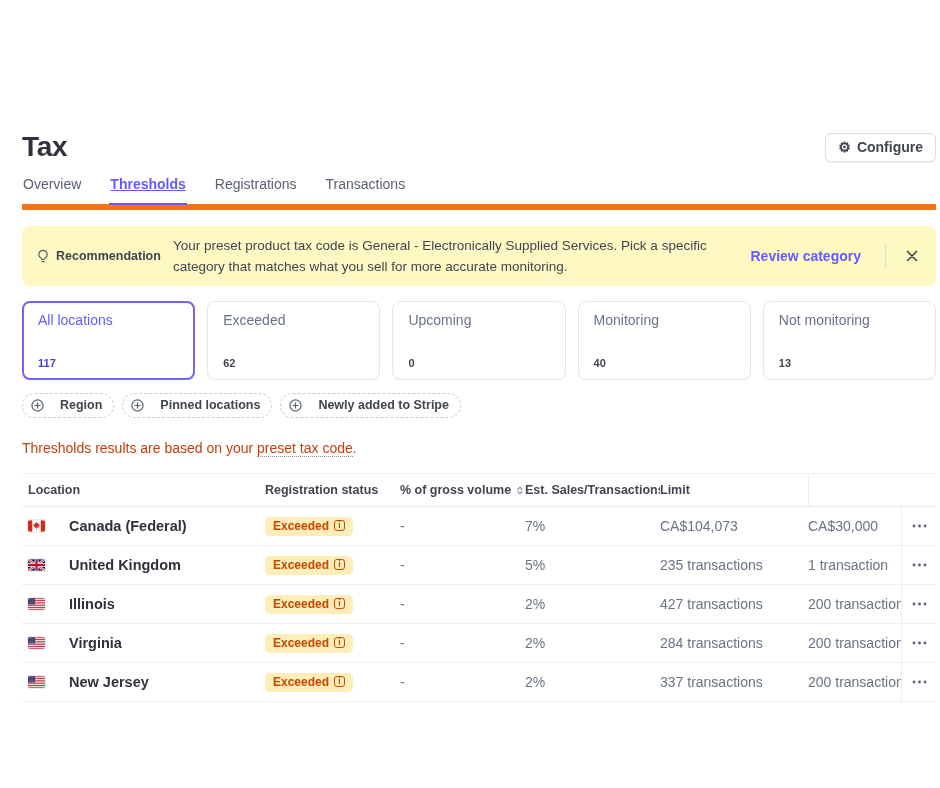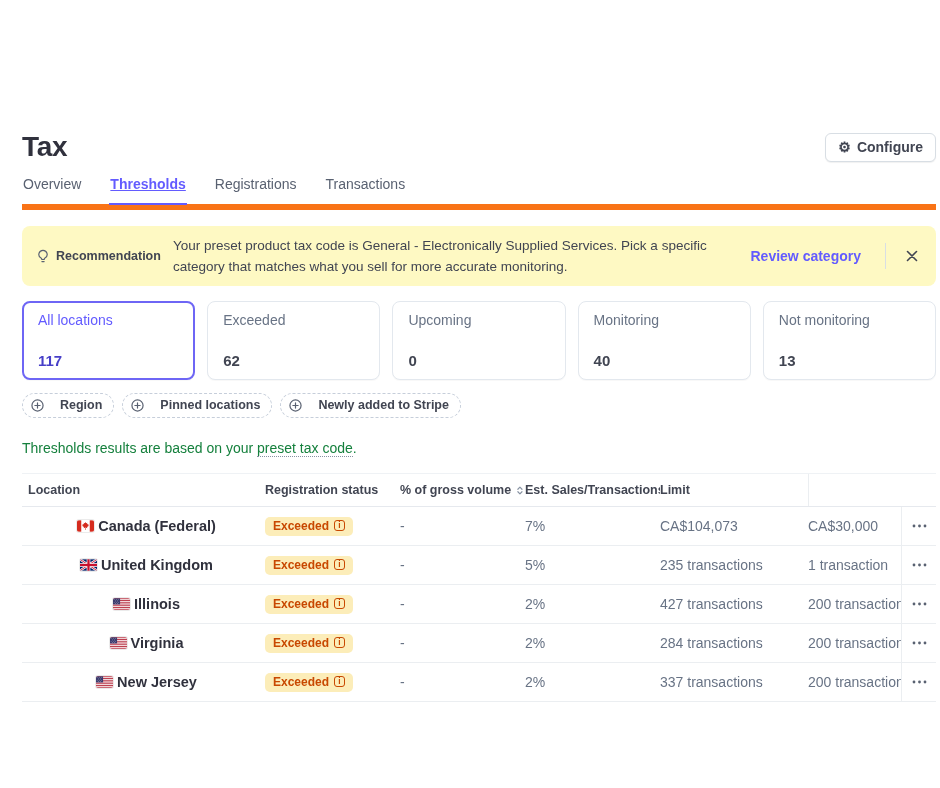--- a/index.html
+++ b/index.html
@@ -60,53 +60,53 @@
   
   .cards { margin-top: 15px; display: grid; grid-template-columns: repeat(5, 1fr); gap: 12px; }
   .card {
     height: 79px; background: #fff; text-align: left;
     border: 1px solid #E3E8EE; border-radius: 8px;
     box-shadow: 0 1px 1px rgba(0,0,0,0.03);
     padding: 10px 15px; cursor: pointer; font-family: inherit;
     display: flex; flex-direction: column; justify-content: space-between;
   }
   .card .card-label { font-size: 14px; font-weight: 500; color: #687385; }
-  .card .card-count { font-size: 15px; font-weight: 700; color: #414552; }
+  .card .card-count { font-size: 11px; font-weight: 700; color: #414552; }
   .card.selected { border: 2px solid #6E66F5; padding: 9px 14px; }
   .card.selected .card-label { color: #635BFF; }
   .card.selected .card-count { color: #473FC8; }
 
   
   .chips { margin-top: 13px; display: flex; gap: 8px; }
   .chip {
     display: inline-flex; align-items: center; gap: 16px;
     background: #fff; border: 1px dashed #C6CEDA; border-radius: 20px;
     padding: 4px 11px 5px 8px; font-family: inherit;
     font-size: 12.5px; font-weight: 600; color: #414552; cursor: pointer;
   }
 
   
-  .note { margin-top: 22px; font-size: 14px; color: #15803d; }
+  .note { margin-top: 22px; font-size: 14px; color: #c2410c; }
   .note-link { border-bottom: 1px dotted #8792A2; cursor: pointer; }
 
   
   .table { margin-top: 17px; border-top: 1px solid #EFF2F5; }
   .thead, .tr { display: grid; grid-template-columns: 243px 135px 125px 135px 148px 93px 35px; }
   .thead { height: 33px; border-bottom: 1px solid #E6E9EE; }
   .th {
     display: flex; align-items: center; gap: 4px;
     font-size: 12.5px; font-weight: 700; color: #414552; overflow: hidden; white-space: nowrap;
   }
   .th:first-child { padding-left: 6px; }
   .tr { height: 39px; border-bottom: 1px solid #EBEEF1; }
   .td {
     display: flex; align-items: center;
     font-size: 14px; color: #687385; overflow: hidden; white-space: nowrap;
   }
-  .td-location { gap: 4px; padding-left: 6px; font-size: 14.5px; font-weight: 600; color: #30313D; justify-content: center; }
+  .td-location { gap: 24px; padding-left: 6px; font-size: 14.5px; font-weight: 600; color: #30313D; }
   .flag { flex: none; width: 17px; height: 12px; border-radius: 2px; overflow: hidden; box-shadow: 0 0 0 1px rgba(0,0,0,0.08); display: inline-flex; }
   .flag svg { display: block; width: 100%; height: 100%; }
   .badge {
     display: inline-flex; align-items: center; gap: 5px;
     background: #FCEDB9; color: #C84801;
     border-radius: 5px; padding: 3px 8px 4px;
     font-size: 12px; font-weight: 600; line-height: 1;
   }
   .badge-info {
     width: 11px; height: 11px; border: 1px solid #C84801; border-radius: 3px;

